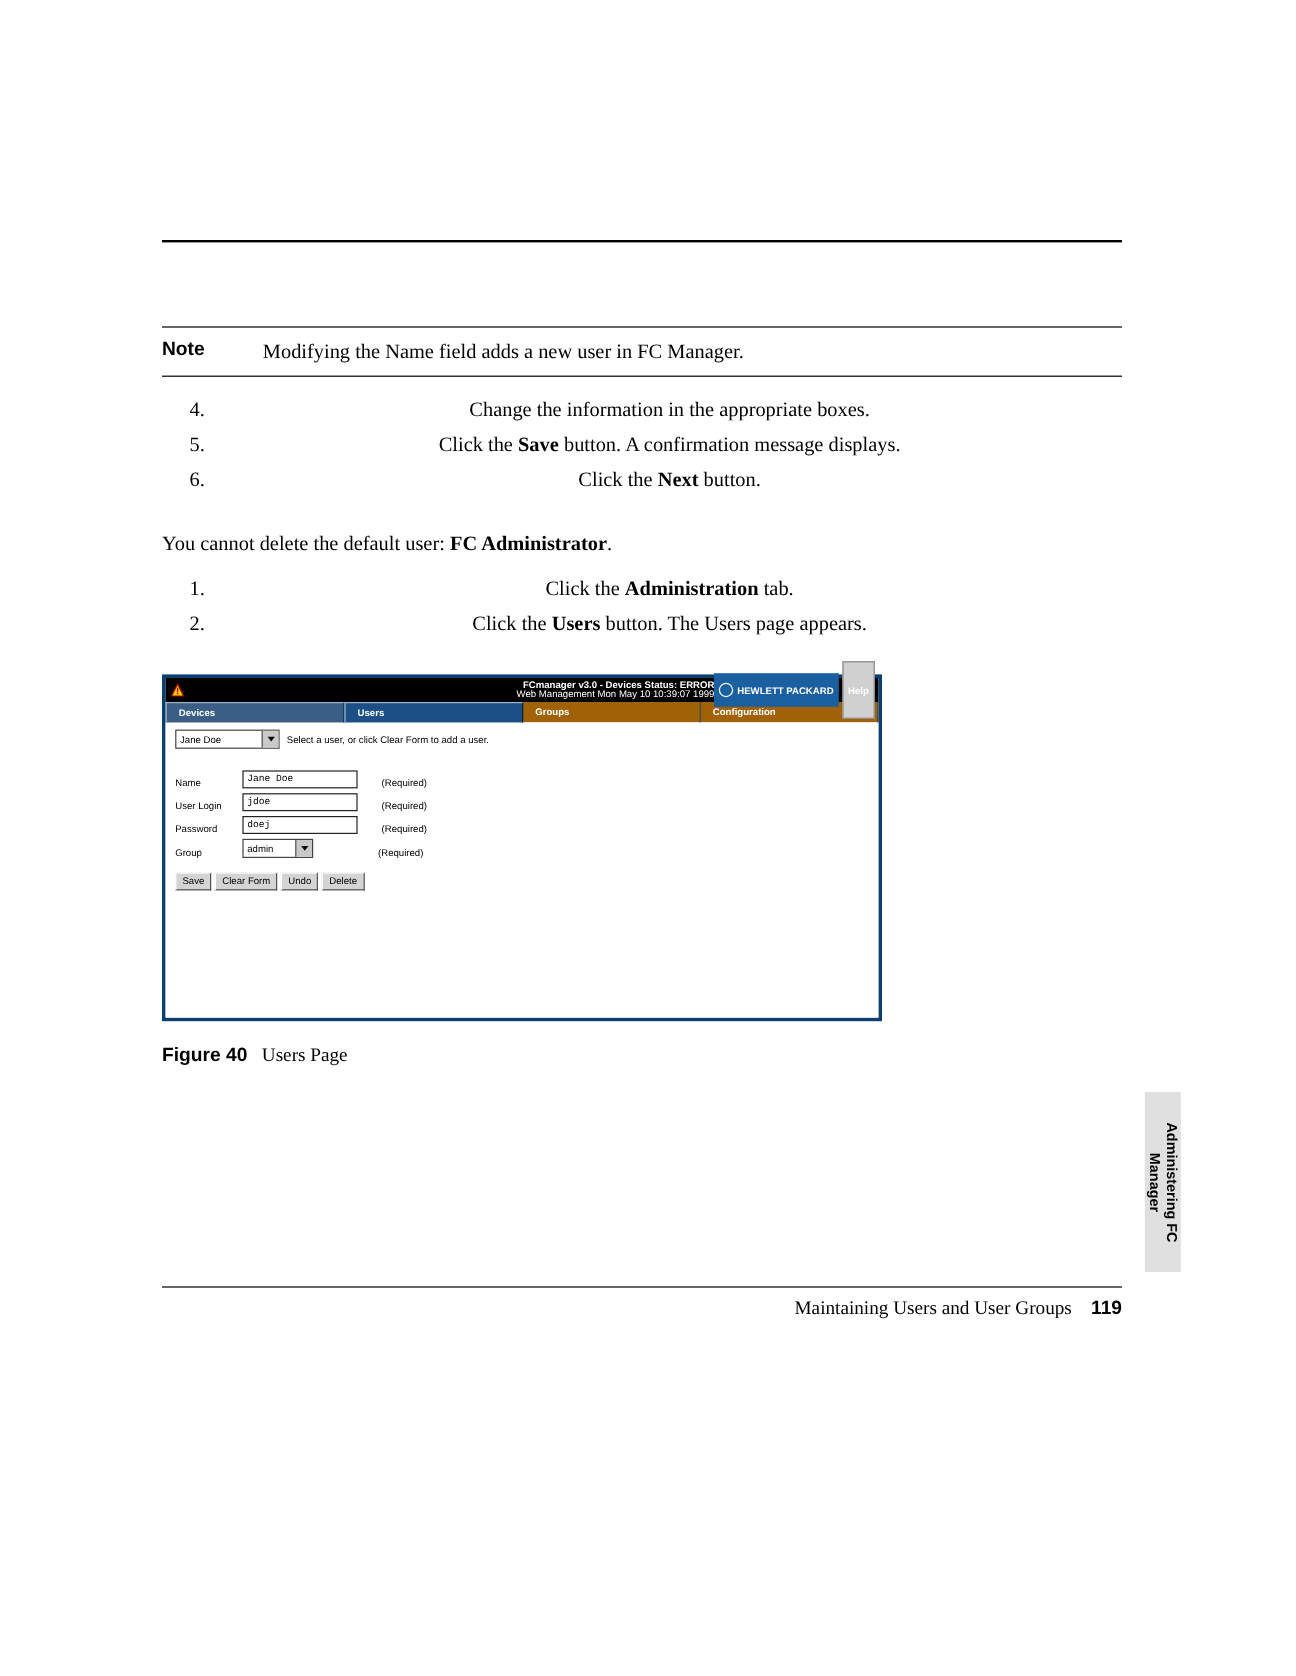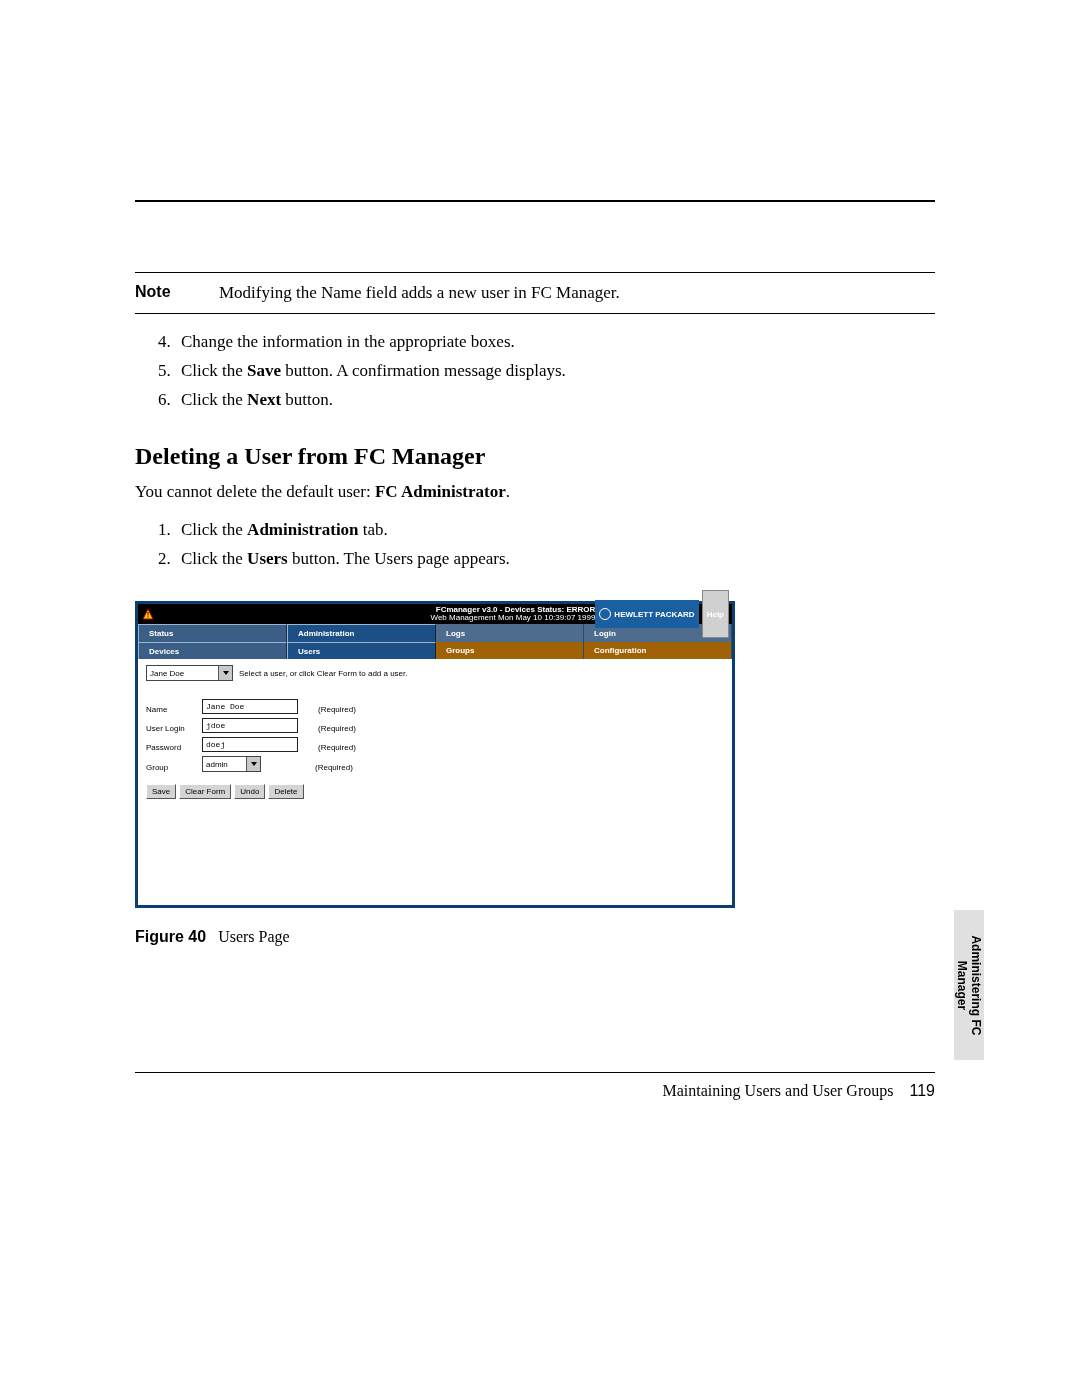--- a/index.html
+++ b/index.html
@@ -38,20 +38,21 @@
   .note-text {
     font-family: Georgia, "Times New Roman", serif;
     font-size: 17px;
     display: inline;
   }
   ol.steps {
     font-size: 17px;
     line-height: 1.7;
     padding-left: 40px;
     margin: 14px 0 28px 0;
+    text-align: center;
   }
   ol.steps li { padding-left: 6px; }
   h2.section {
     font-family: Georgia, "Times New Roman", serif;
     font-weight: bold;
     font-size: 24px;
     margin: 20px 0 12px 0;
   }
   .body-text {
     font-size: 17px;
@@ -228,21 +229,21 @@
     border-top: 1px solid #000;
   }
   .footer {
     position: absolute;
     right: 145px;
     top: 1082px;
     font-size: 16px;
   }
   .footer .pn {
     font-family: Arial, Helvetica, sans-serif;
-    font-weight: normal;
+    font-weight: bold;
     margin-left: 16px;
     margin-top: 27px;
   }
 </style>
 </head>
 <body>
 
 <div class="page">
   <div class="top-rule"></div>
 
@@ -252,21 +253,20 @@
     <span class="note-text">Modifying the Name field adds a new user in FC Manager.</span>
     <div class="thin-rule" style="margin-top:10px"></div>
   </div>
 
   <ol class="steps" start="4">
     <li><span>Change the information in the appropriate boxes.</span></li>
     <li><span>Click the </span><span class="bold">Save</span><span> button. A confirmation message displays.</span></li>
     <li><span>Click the </span><span class="bold">Next</span><span> button.</span></li>
   </ol>
 
-  <h2 class="section">Deleting a User from FC Manager</h2>
 
   <p class="body-text">
     <span>You cannot delete the default user: </span><span class="bold">FC Administrator</span><span>.</span>
   </p>
 
   <ol class="steps">
     <li><span>Click the </span><span class="bold">Administration</span><span> tab.</span></li>
     <li><span>Click the </span><span class="bold">Users</span><span> button. The Users page appears.</span></li>
   </ol>
 
@@ -283,26 +283,20 @@
         <div class="l1">FCmanager v3.0 - Devices Status: ERROR</div>
         <div>Web Management Mon May 10 10:39:07 1999</div>
       </div>
       <div class="hp-badge">
         <span class="circ"></span>
         <span>HEWLETT PACKARD</span>
       </div>
       <div class="help-btn">Help</div>
     </div>
 
-    <div class="tab-row">
-      <div class="tab raised">Status</div>
-      <div class="tab active">Administration</div>
-      <div class="tab">Logs</div>
-      <div class="tab">Login</div>
-    </div>
     <div class="tab-row2">
       <div class="tab raised">Devices</div>
       <div class="tab active">Users</div>
       <div class="tab">Groups</div>
       <div class="tab">Configuration</div>
     </div>
 
     <div class="shot-body">
       <div class="select-row">
         <div class="fake-select">

